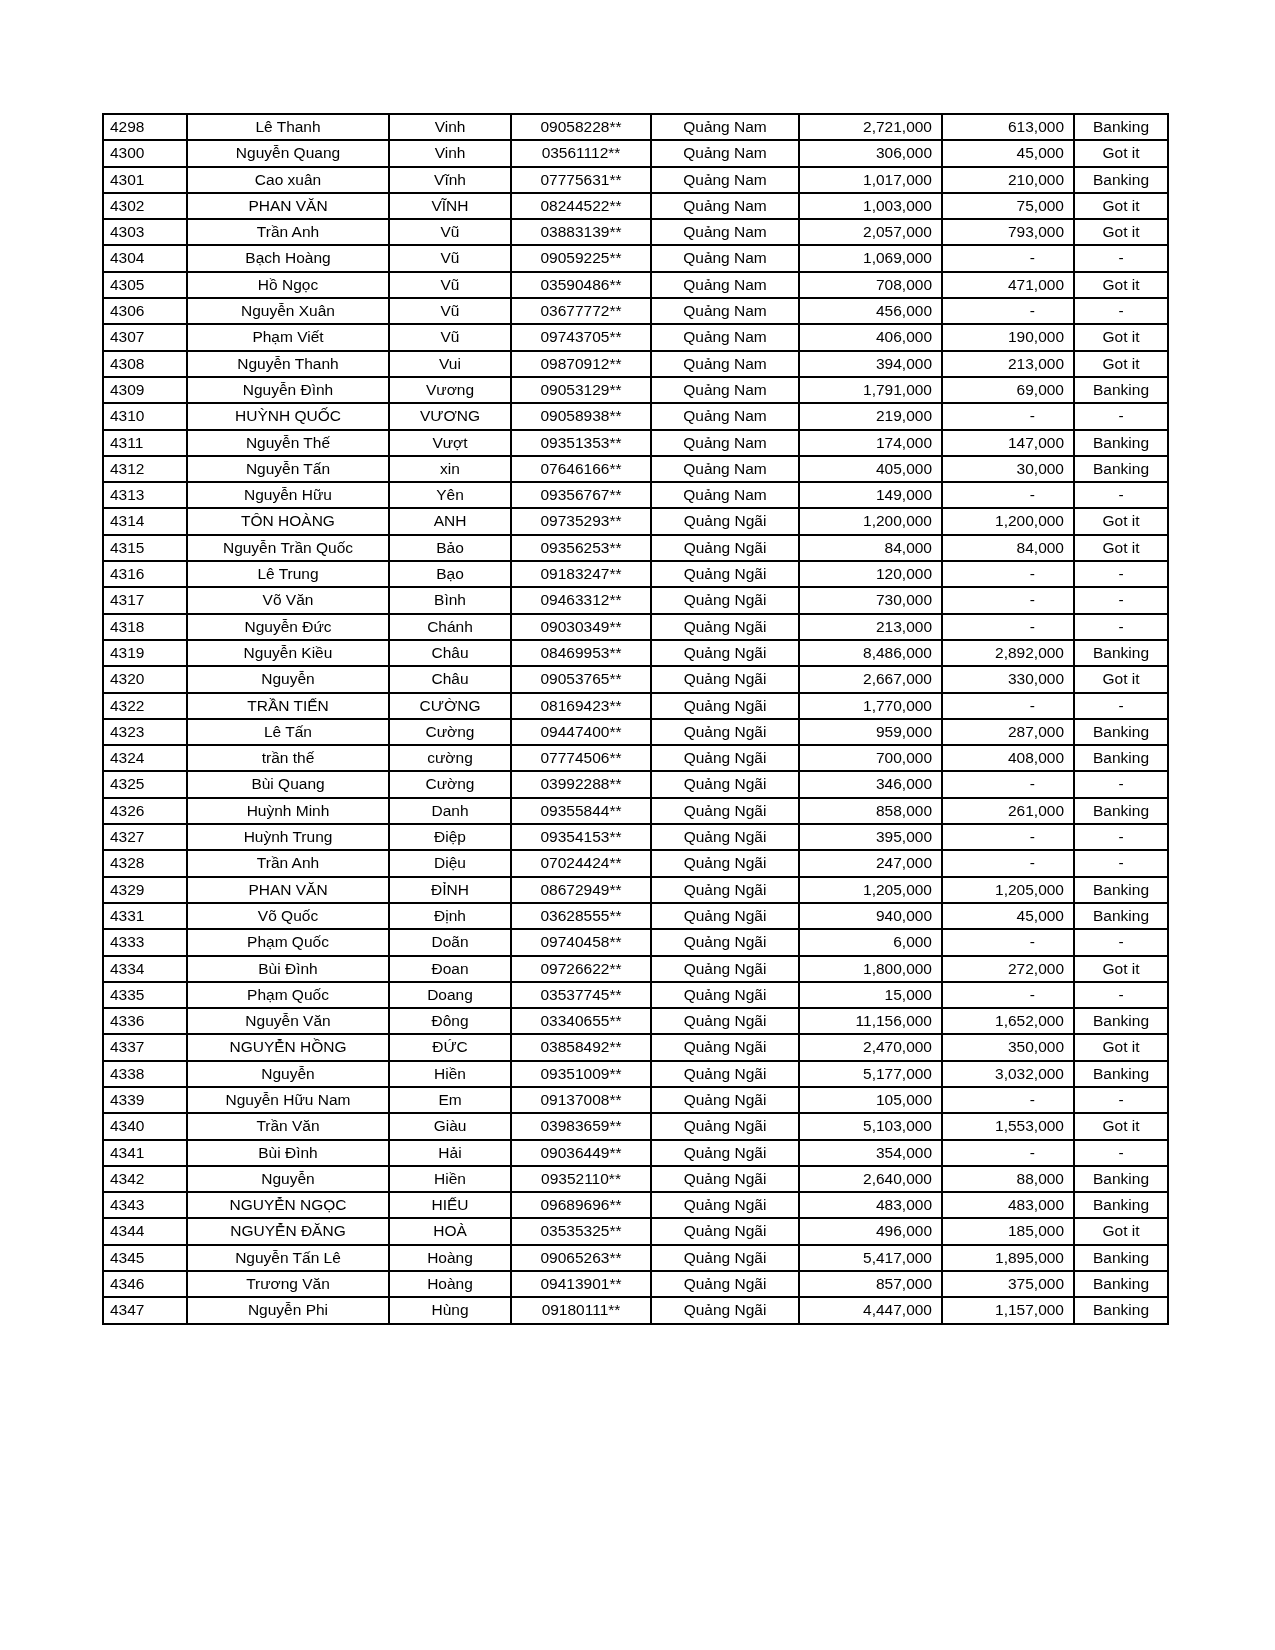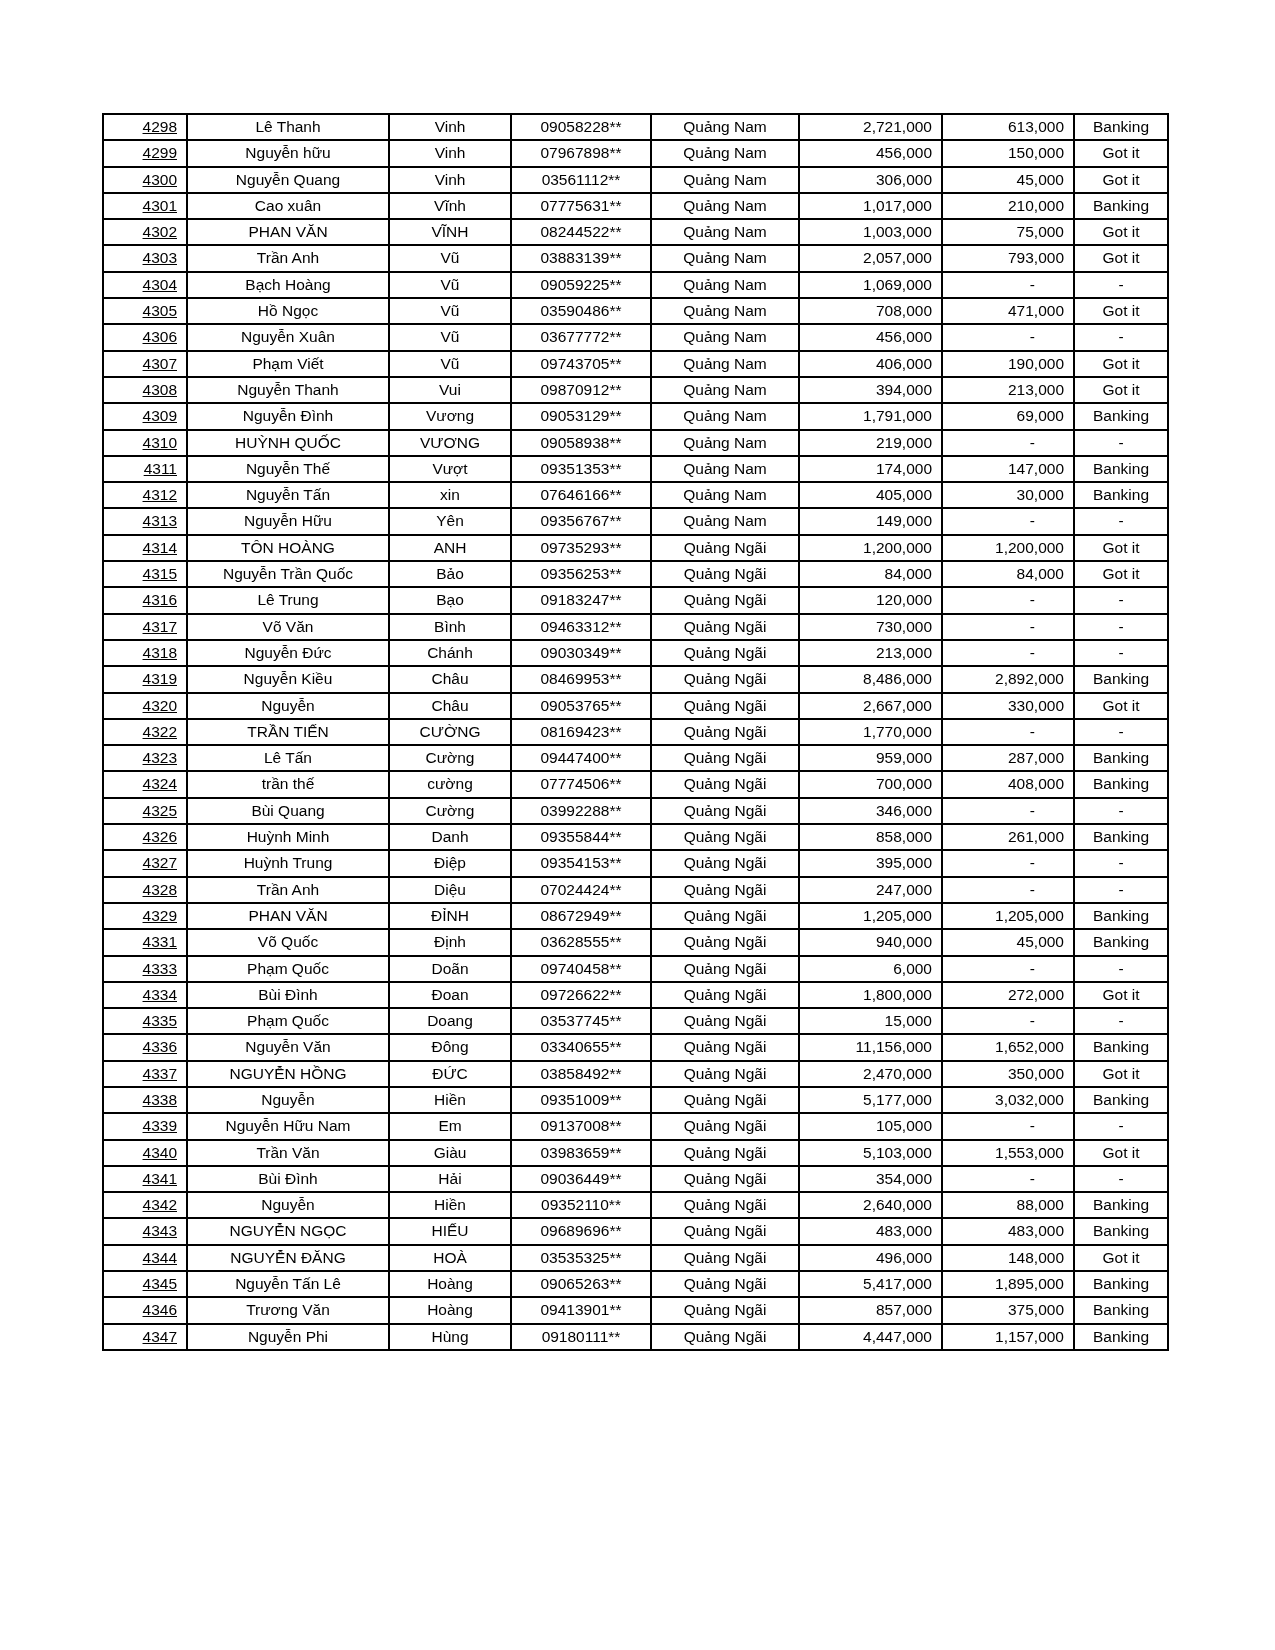--- a/index.html
+++ b/index.html
@@ -35,21 +35,21 @@
   
   col.c-id       { width: 84px;  }
   col.c-lastname { width: 202px; }
   col.c-firstname{ width: 122px; }
   col.c-phone    { width: 140px; }
   col.c-province { width: 148px; }
   col.c-amount1  { width: 143px; }
   col.c-amount2  { width: 132px; }
   col.c-status   { width: 94px;  }
   
-  .sheet-table td:nth-child(1) { text-align: right; padding-right: 9px; text-decoration: underline; }
+  .sheet-table td:nth-child(1) { padding-right: 9px; }
   .sheet-table td:nth-child(2),
   .sheet-table td:nth-child(3),
   .sheet-table td:nth-child(4),
   .sheet-table td:nth-child(5) { text-align: center; }
   .sheet-table td:nth-child(6),
   .sheet-table td:nth-child(7) { text-align: right; padding-right: 9px; }
   .sheet-table td:nth-child(8) { text-align: center; }
   
   .sheet-table td:nth-child(6).dash,
   .sheet-table td:nth-child(7).dash { padding-right: 38px; }
@@ -73,30 +73,20 @@
     <td>4298</td>
     <td>Lê Thanh</td>
     <td>Vinh</td>
     <td>09058228**</td>
     <td>Quảng Nam</td>
     <td>2,721,000</td>
     <td>613,000</td>
     <td>Banking</td>
   </tr>
 
-  <tr>
-    <td>4299</td>
-    <td>Nguyễn hữu</td>
-    <td>Vinh</td>
-    <td>07967898**</td>
-    <td>Quảng Nam</td>
-    <td>456,000</td>
-    <td>150,000</td>
-    <td>Got it</td>
-  </tr>
 
   <tr>
     <td>4300</td>
     <td>Nguyễn Quang</td>
     <td>Vinh</td>
     <td>03561112**</td>
     <td>Quảng Nam</td>
     <td>306,000</td>
     <td>45,000</td>
     <td>Got it</td>
@@ -545,21 +535,21 @@
     <td>Banking</td>
   </tr>
 
   <tr>
     <td>4344</td>
     <td>NGUYỄN ĐĂNG</td>
     <td>HOÀ</td>
     <td>03535325**</td>
     <td>Quảng Ngãi</td>
     <td>496,000</td>
-    <td>148,000</td>
+    <td>185,000</td>
     <td>Got it</td>
   </tr>
 
   <tr>
     <td>4345</td>
     <td>Nguyễn Tấn Lê</td>
     <td>Hoàng</td>
     <td>09065263**</td>
     <td>Quảng Ngãi</td>
     <td>5,417,000</td>

